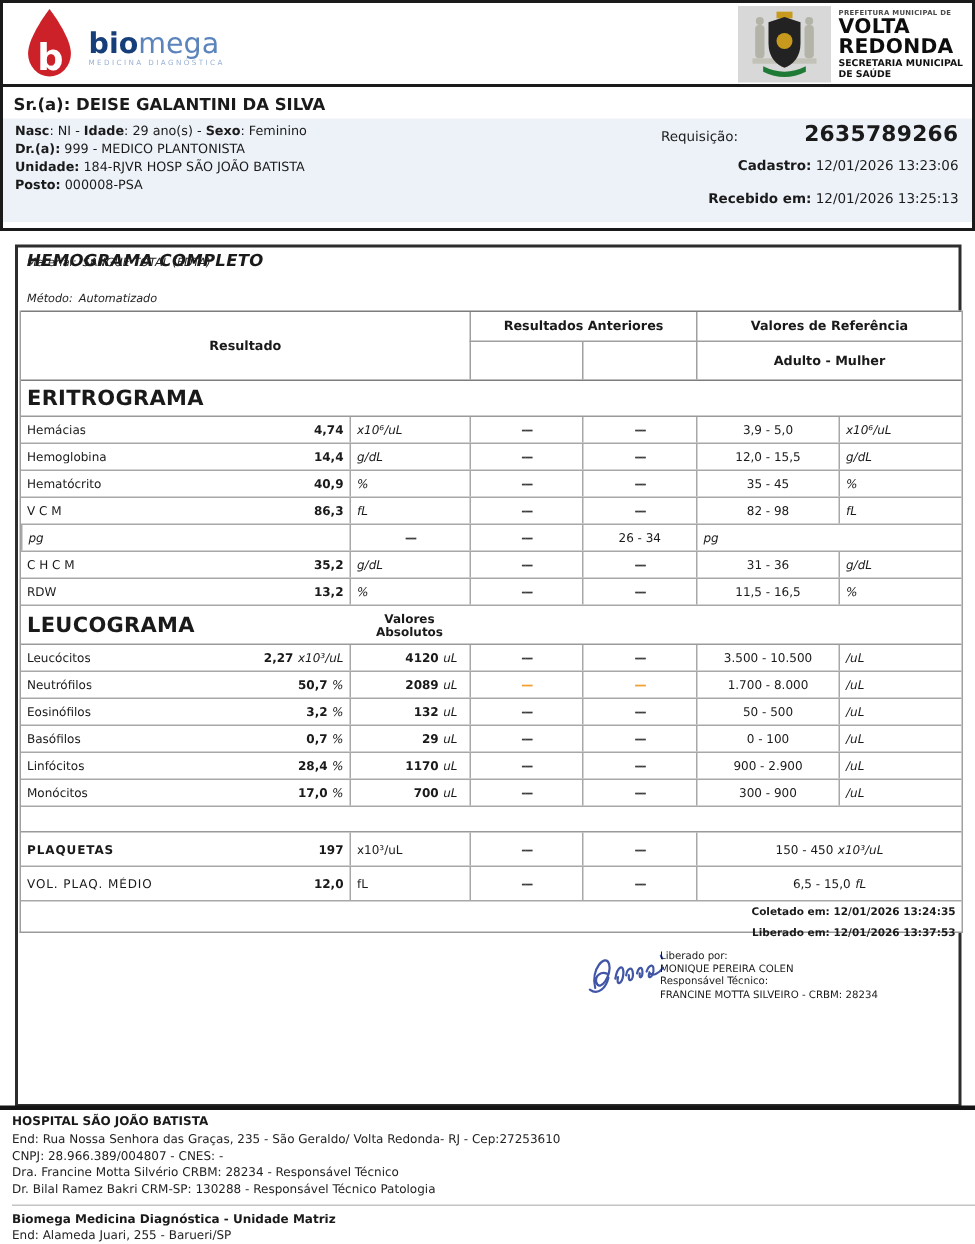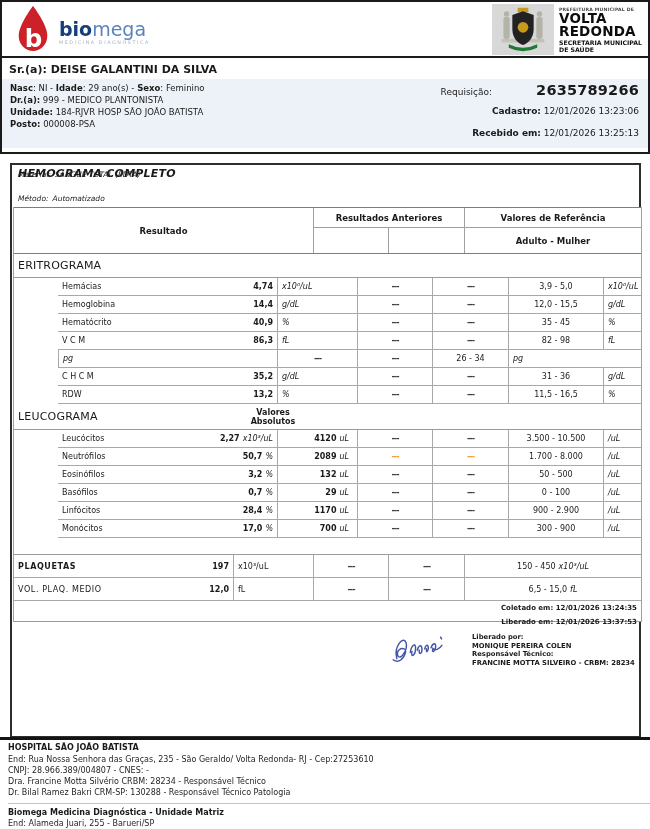--- a/index.html
+++ b/index.html
@@ -45,44 +45,44 @@
   .th-ant{grid-area:1/3/2/5;border-left:1px solid #a0a0a0;border-bottom:1px solid #a0a0a0;}
   .th-ref{grid-area:1/5/2/7;border-left:1px solid #a0a0a0;border-bottom:1px solid #a0a0a0;}
   .th-b1{grid-area:2/3/3/4;border-left:1px solid #a0a0a0;}
   .th-b2{grid-area:2/4/3/5;border-left:1px solid #a0a0a0;}
   .th-adult{grid-area:2/5/3/7;border-left:1px solid #a0a0a0;}
   .trow{display:grid;grid-template-columns:219px 80px 75px 76px 95px 82px;border-bottom:1px solid #a8a8a8;}
   .trow.shead{height:23px;border-bottom:1px solid #9a9a9a;}
   .trow.shead.lh{height:25px;}
   .cell{display:flex;align-items:center;padding:0 4px;font-size:8px;min-width:0;}
   .bl{border-left:1px solid #a8a8a8;}
-  .sl{font-weight:normal;font-size:11px;letter-spacing:.2px;}
+  .sl{font-weight:bold;font-size:14px;letter-spacing:.2px;}
   .abshdr{flex-direction:column;justify-content:center;font-weight:bold;font-size:8px;line-height:9px;text-align:center;}
-  .r17{height:17px;margin-left:44px;} .r22{height:22px;}
+  .r17{height:17px;} .r22{height:22px;}
   .c1{justify-content:space-between;}
   .lbl{white-space:nowrap;overflow:hidden;}
   .lbl.b{font-weight:bold;letter-spacing:.4px;}
   .plaqr .lbl{letter-spacing:.6px;}
   .vg{display:flex;align-items:baseline;gap:3px;}
   .val{font-weight:bold;white-space:nowrap;}
   .it{font-style:italic;}
   .unit{white-space:nowrap;}
   .unitc{padding-left:4px;}
   .absc{justify-content:flex-end;gap:3px;padding-right:8px;}
   .dash{justify-content:center;font-weight:bold;color:#3d3d3d;letter-spacing:-1px;}
   .refc{justify-content:center;}
   .refm{justify-content:center;gap:3px;}
   .runit{padding-left:4px;}
   .gaprow{height:16px;}
   .gaprow.gb{border-bottom:1px solid #9a9a9a;}
   .gaprow.end{height:20px;}
   
   .stamp{position:absolute;right:13px;text-align:center;font-size:7px;font-weight:bold;white-space:nowrap;}
   .sig-wrap{position:absolute;left:390px;top:629px;width:64px;height:42px;transform:rotate(-3deg);}
-  .rel-block{position:absolute;left:472px;top:633px;font-size:6.8px;font-weight:bold;line-height:8.6px;white-space:nowrap;}
+  .rel-block{position:absolute;left:440px;top:633px;font-size:6.8px;font-weight:normal;line-height:8.6px;white-space:nowrap;}
   
   .foot-line{position:absolute;left:0;top:737px;width:650px;height:3px;background:#141414;}
   .footer{position:absolute;left:0;top:742px;width:642px;padding-left:8px;}
   .fblock .ft{font-size:8px;font-weight:bold;line-height:11.5px;}
   .fblock .fl{font-size:8px;line-height:11.3px;color:#1f1f1f;}
   .fblock + .fblock{border-top:1px solid #c4c4c4;margin-top:4px;padding-top:3px;}
 </style>
 </head>
 <body>
 

